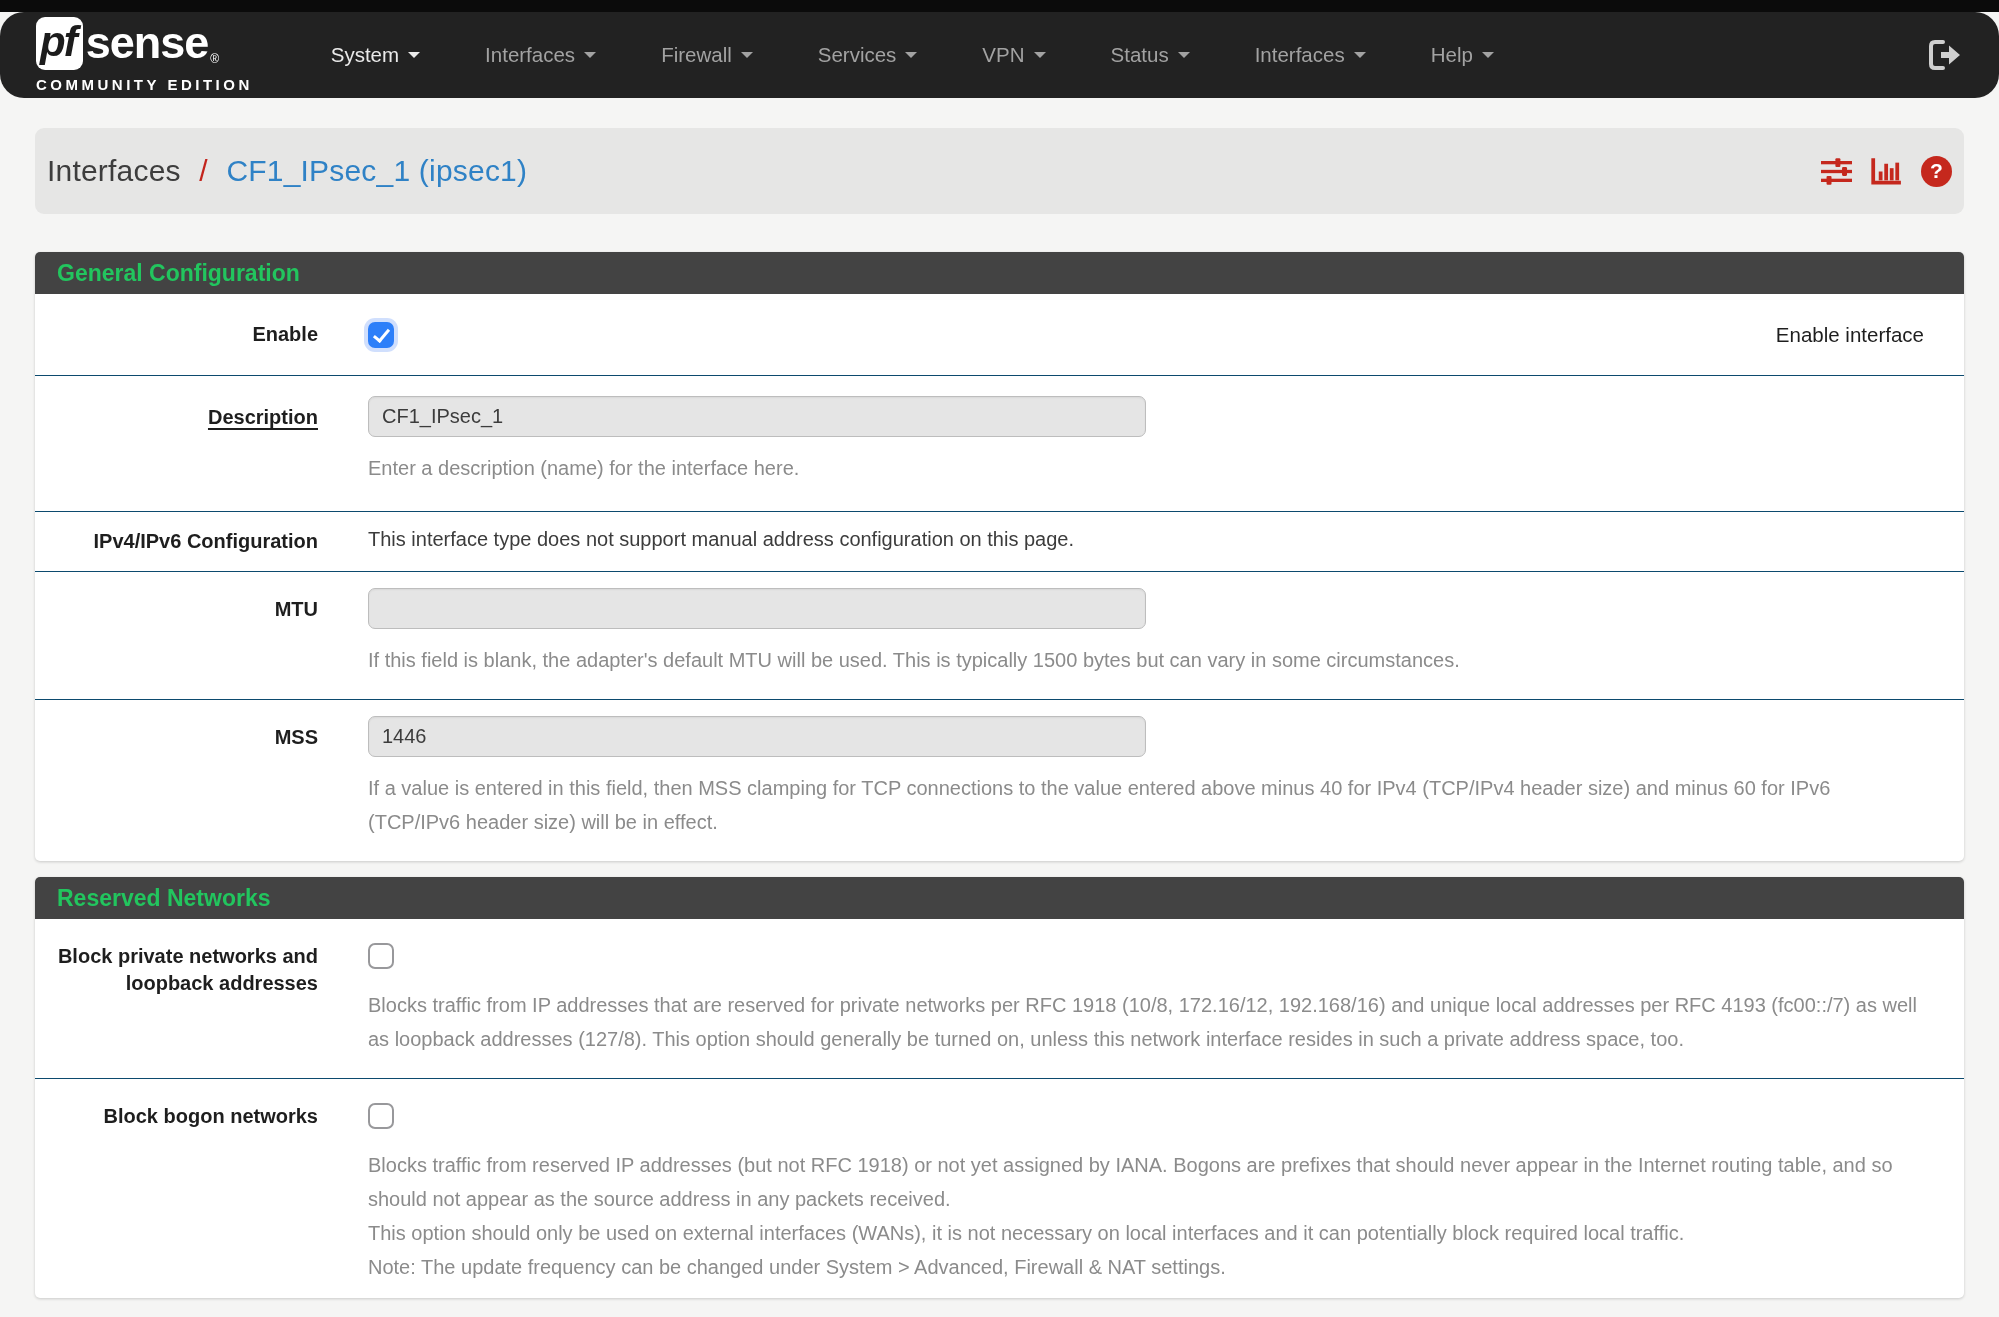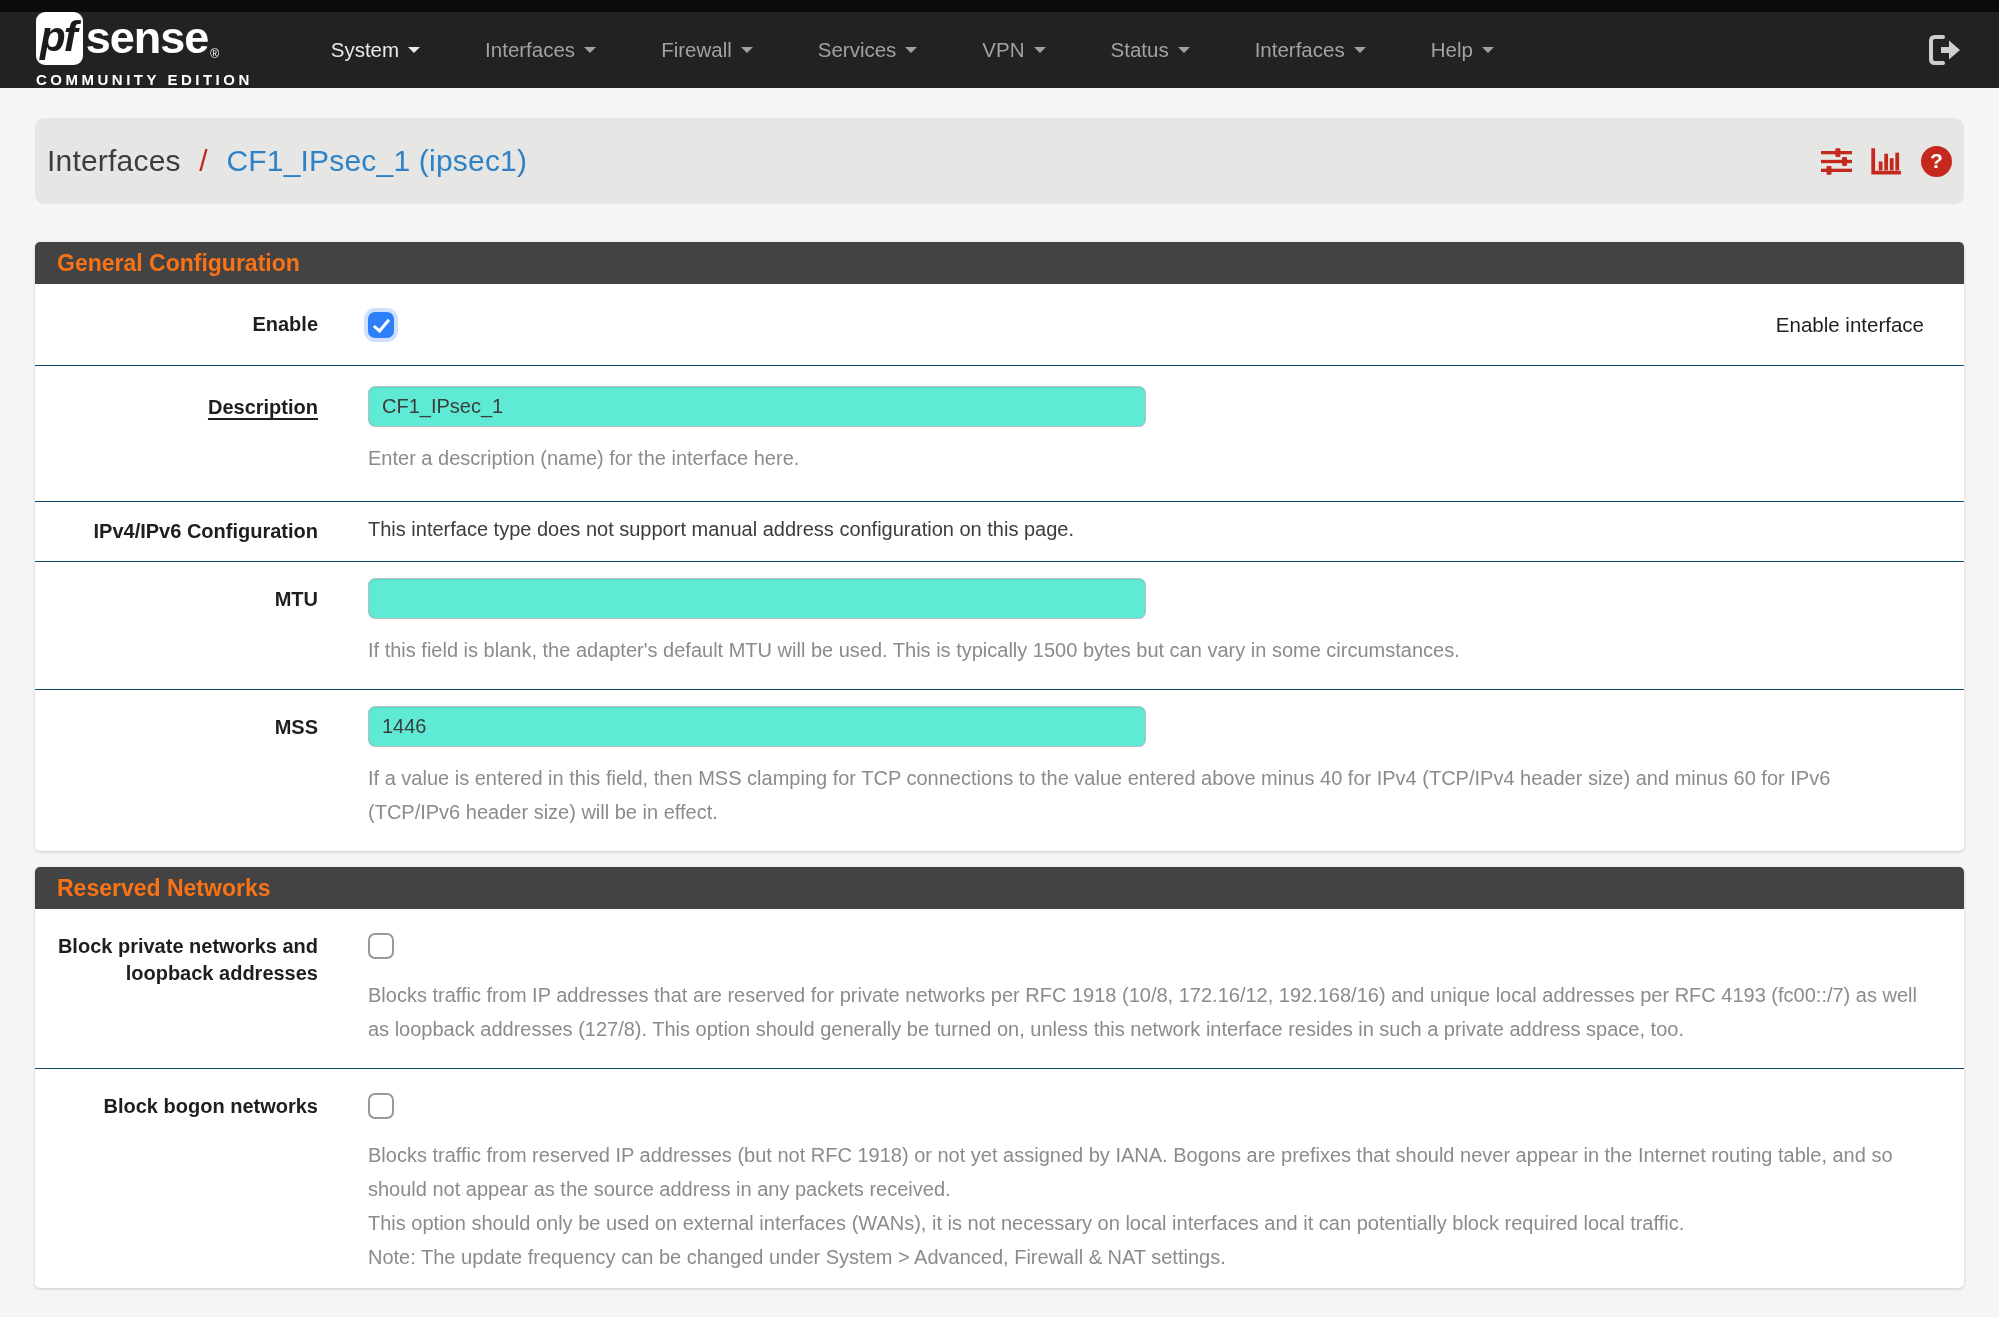--- a/index.html
+++ b/index.html
@@ -7,23 +7,24 @@
   body {
     font-family: "Liberation Sans", "DejaVu Sans", sans-serif;
     background: #f5f5f4;
     overflow: hidden;
     -webkit-font-smoothing: antialiased;
   }
 
   
   .top-strip { height:12px; background:#0b0b0b; }
   .navbar {
-    height:76px; background:#222222;
+    height:86px; background:#222222;
     display:flex; align-items:center;
     padding:0 36px;
+    border-radius:24px;
   }
   .brand { display:flex; flex-direction:column; margin-right:78px; cursor:pointer; }
   .brand-row { display:flex; align-items:flex-start; line-height:1; }
   .pf-box {
     background:#ffffff; color:#1c1c1c;
     font-style:italic; font-weight:bold; font-size:42px;
     border-radius:9px; padding:4px 7px 7px 4px; letter-spacing:-2px;
   }
   .sense { color:#ffffff; font-weight:bold; font-size:45px; letter-spacing:-1px; margin-left:3px; margin-top:3px; }
   .reg { color:#ffffff; font-size:12px; margin-left:2px; margin-top:36px; }
@@ -66,21 +67,21 @@
   }
 
   
   .panel {
     background:#ffffff; border-radius:5px;
     box-shadow:0 1px 3px rgba(0,0,0,0.18);
     margin-top:38px; overflow:hidden;
   }
   .panel + .panel { margin-top:16px; }
   .panel-heading {
-    background:#434343; color:#f97316;
+    background:#434343; color:#22c55e;
     font-size:23px; font-weight:bold;
     padding:8px 22px; line-height:26px;
   }
   .frow { display:flex; }
   .frow + .frow { border-top:1px solid #0c4a6e; }
   .col-label {
     flex:0 0 333px; width:333px;
     padding-right:50px; text-align:right;
     font-weight:bold; font-size:20px; color:#1e1e1e; line-height:27px;
   }
@@ -97,21 +98,21 @@
   .row-mss      { padding:16px 0 22px 0; }
   .row-mss .col-label { padding-top:8px; }
   .row-private  { padding:24px 0 22px 0; }
   .row-bogon    { padding:24px 0 14px 0; }
 
   .text-input {
     width:778px; height:41px;
     border:1px solid #bdbdbd; border-radius:7px;
     font-family:"Liberation Sans","DejaVu Sans",sans-serif;
     font-size:20px; color:#3c3c3c;
-    padding:0 13px; outline:none; background:#5eead4;
+    padding:0 13px; outline:none; background:#e5e5e5;
     box-shadow:inset 0 1px 2px rgba(0,0,0,0.06);
   }
   .help-text { margin-top:14px; color:#8b8b8b; font-size:20px; line-height:34px; }
   .help-line { color:#8b8b8b; font-size:20px; line-height:34px; }
 
   .cb-wrap { display:flex; align-items:center;justify-content:space-between; }
   .cb {
     position:relative; display:inline-block;
     width:26px; height:26px; flex:0 0 26px;
     background:#fff; border:2px solid #98989b; border-radius:7px;

